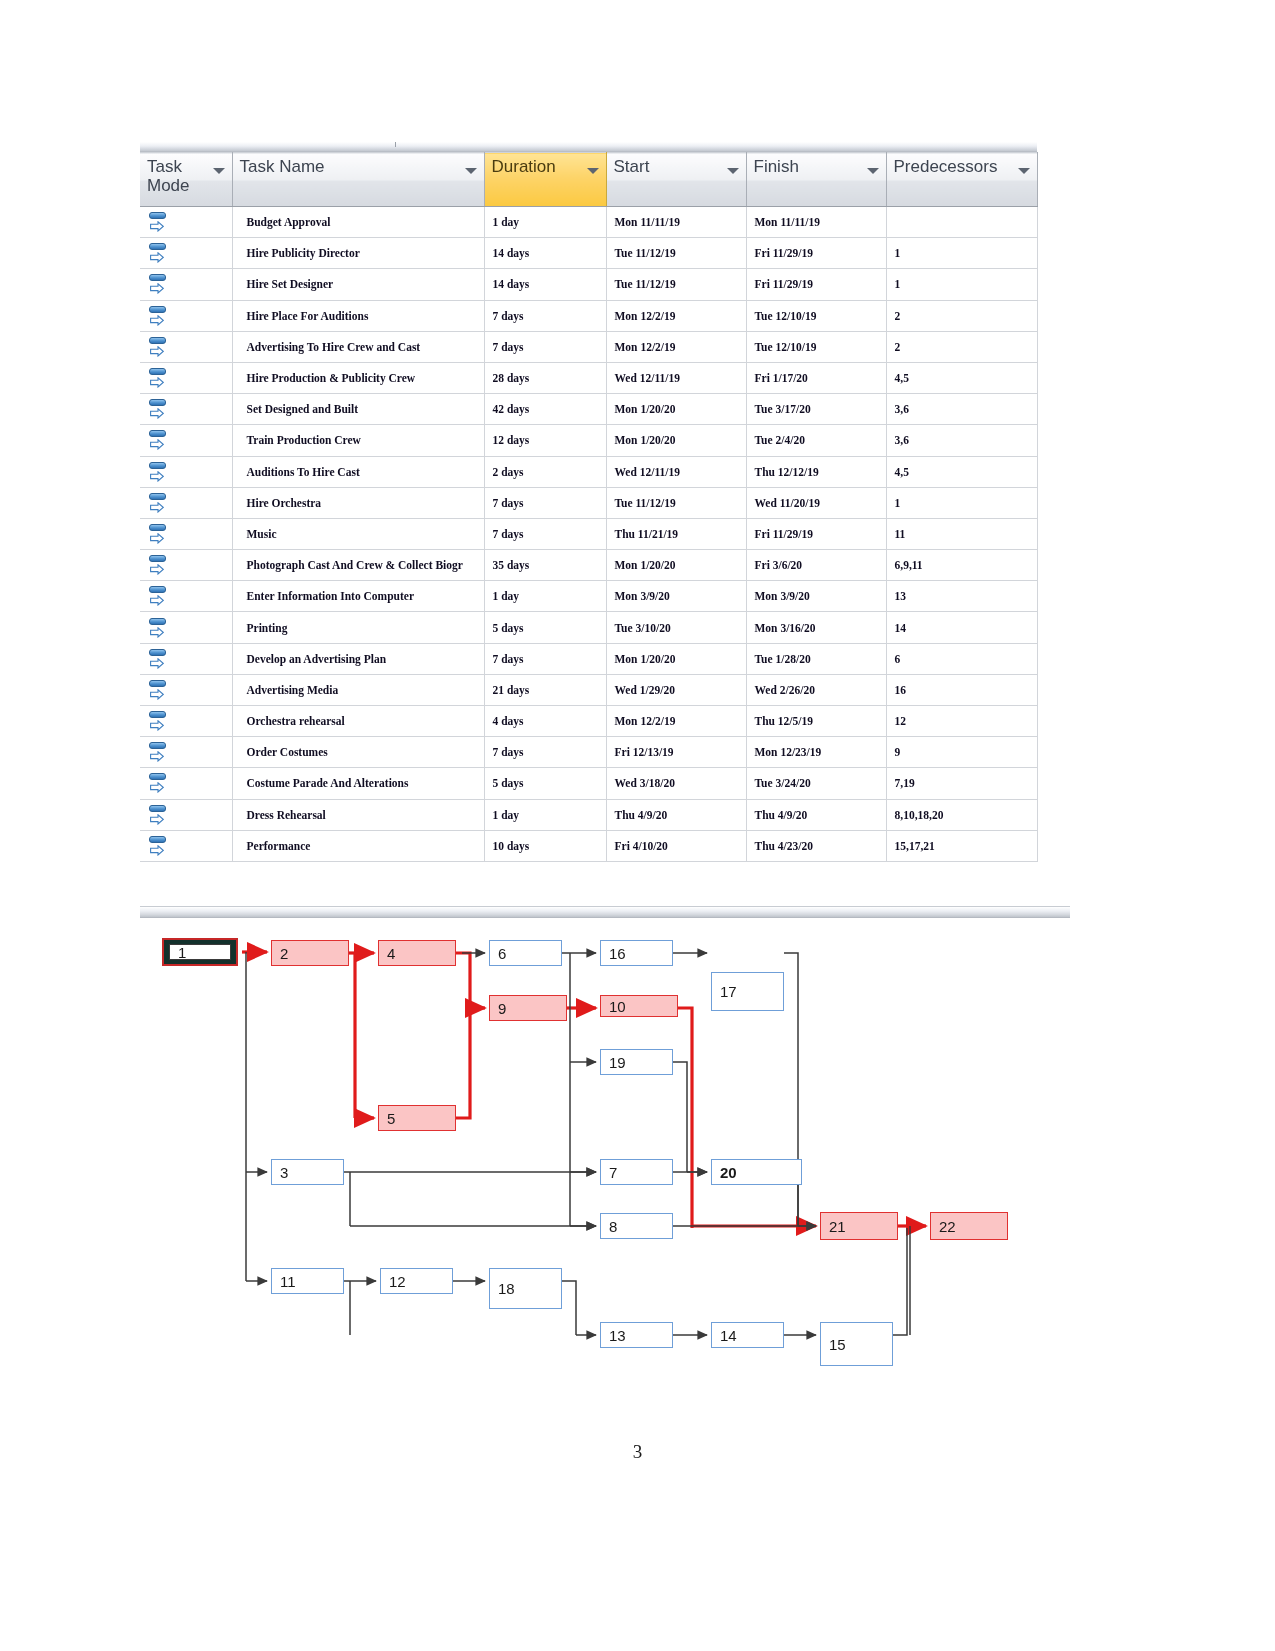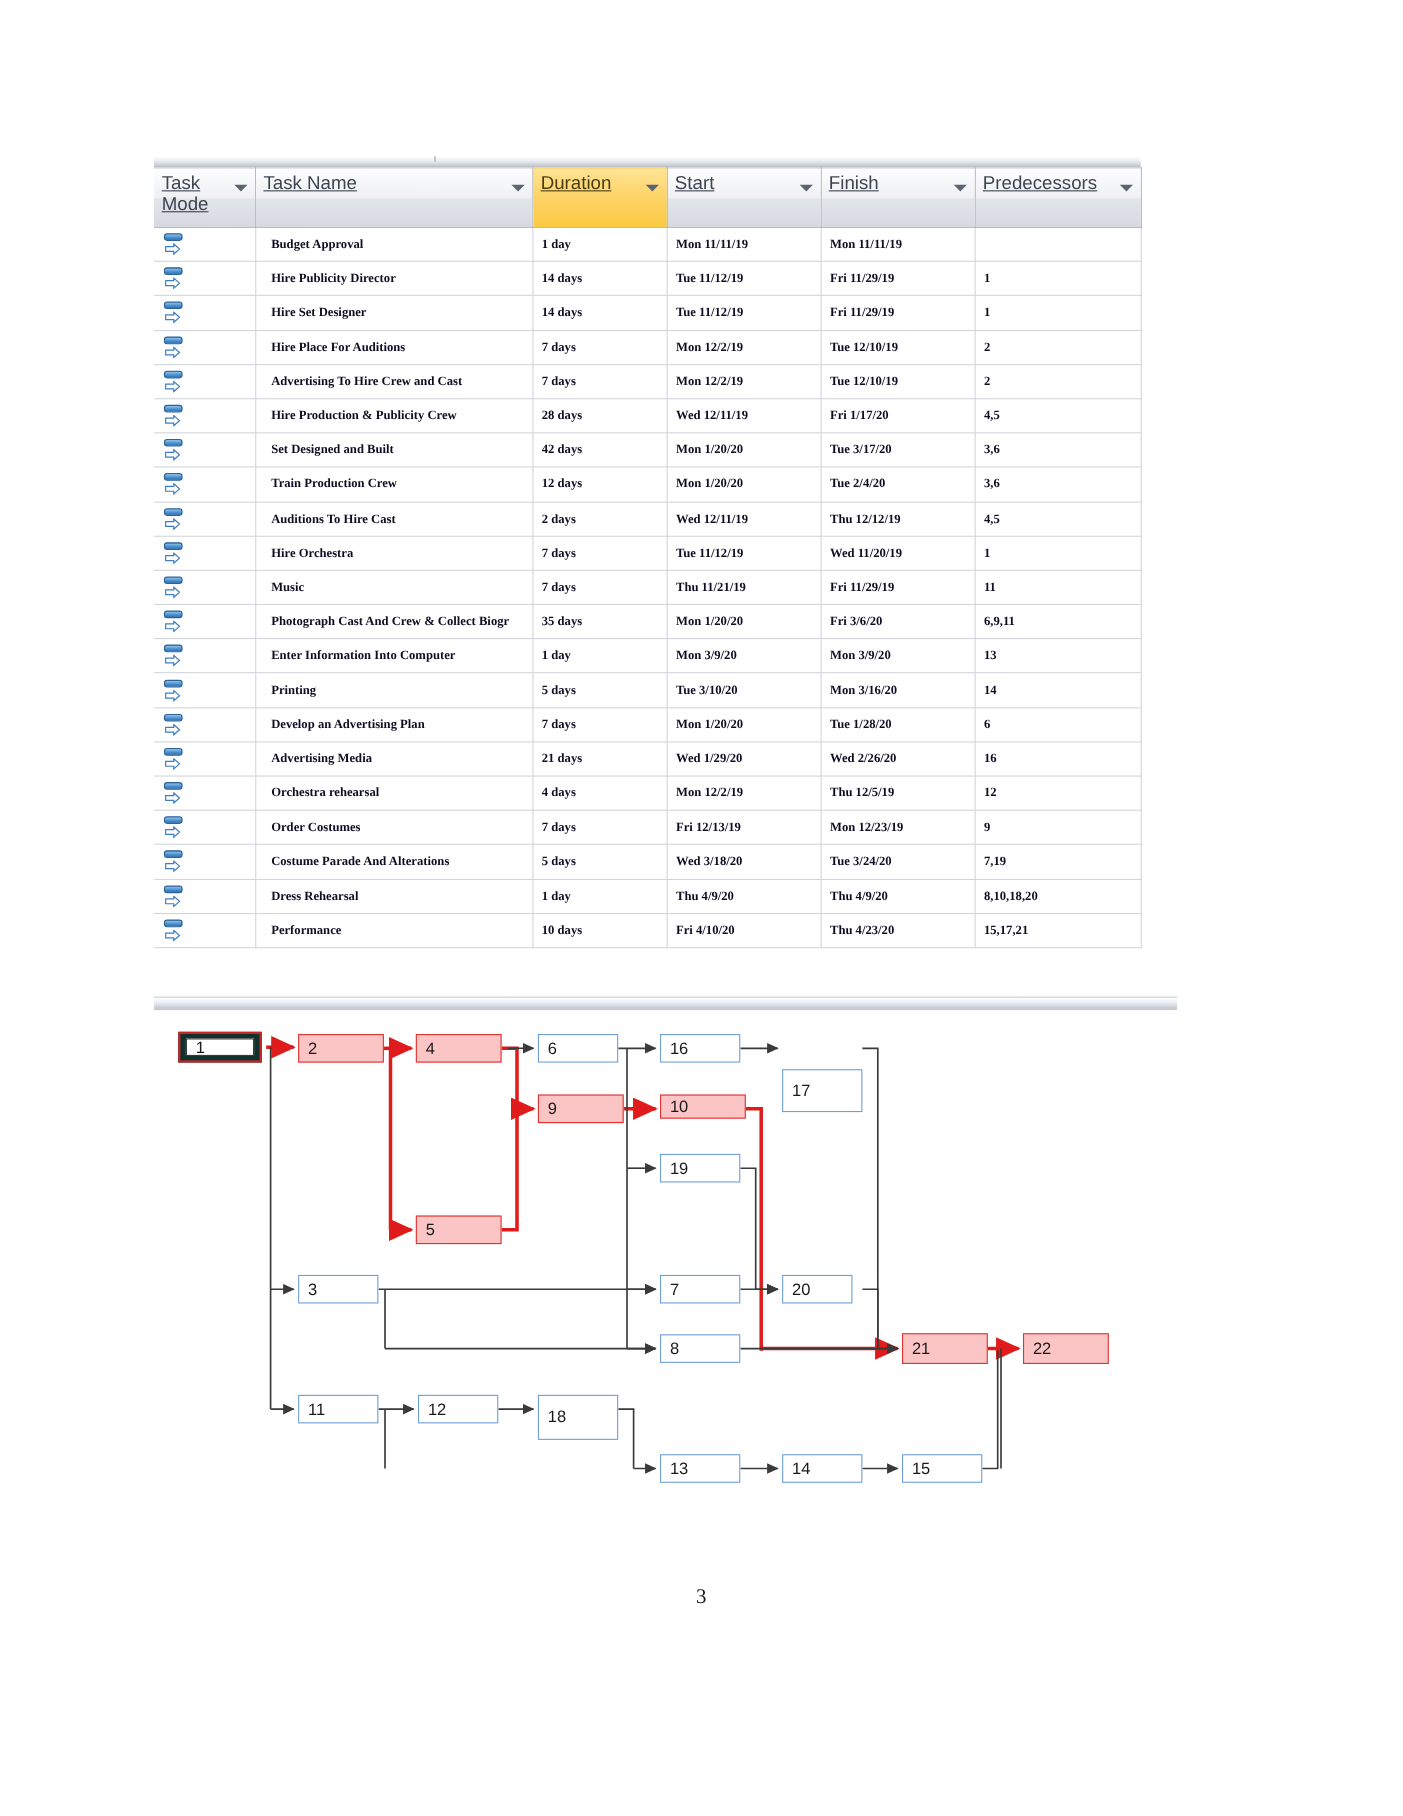--- a/index.html
+++ b/index.html
@@ -50,21 +50,21 @@
     vertical-align:top;
     position:relative;
   }
   table.tasks thead th.duration-col{
     background:linear-gradient(to bottom,#ffe08a 0%,#ffd濃 1%,#fdd262 40%,#fbc84a 100%);
     background:linear-gradient(to bottom,#ffe495 0%,#fdd469 45%,#fbc941 100%);
     border-right:1px solid #c9a93c;
     color:#4a3c10;
     margin-top:45px;
   }
-  .th-inner{ display:block; line-height:19px; padding-right:20px;text-decoration:underline;}
+  .th-inner{ display:block; line-height:19px; padding-right:20px;}
   .th-arrow{
     position:absolute; right:7px; top:15px;
     width:0;height:0;
     border-left:6px solid transparent;
     border-right:6px solid transparent;
     border-top:6px solid #5c6470;
   }
   table.tasks tbody td{
     border-right:1px solid #d2d5da;
     border-bottom:1px solid #d2d5da;
@@ -574,21 +574,21 @@
       </div>
       <div class="nodebox n-crit" style="left: 238px; top: 199px; width: 78px; height: 26px;">
         <div class="rect">5</div>
       </div>
       <div class="nodebox n-normal" style="left: 131px; top: 253px; width: 73px; height: 26px;">
         <div class="rect">3</div>
       </div>
       <div class="nodebox n-normal" style="left: 460px; top: 253px; width: 73px; height: 26px;">
         <div class="rect">7</div>
       </div>
-      <div class="nodebox n-normal" style="left: 571px; top: 253px; width: 64px; height: 26px;">
+      <div class="nodebox n-normal" style="left: 571px; top: 253px; width: 91px; height: 26px; font-weight: bold;">
         <div class="rect">20</div>
       </div>
       <div class="nodebox n-normal" style="left: 460px; top: 307px; width: 73px; height: 26px;">
         <div class="rect">8</div>
       </div>
       <div class="nodebox n-crit" style="left: 680px; top: 306px; width: 78px; height: 28px;">
         <div class="rect">21</div>
       </div>
       <div class="nodebox n-crit" style="left: 790px; top: 306px; width: 78px; height: 28px;">
         <div class="rect">22</div>
@@ -601,19 +601,19 @@
       </div>
       <div class="nodebox n-normal" style="left: 349px; top: 362px; width: 73px; height: 41px;">
         <div class="rect">18</div>
       </div>
       <div class="nodebox n-normal" style="left: 460px; top: 416px; width: 73px; height: 26px;">
         <div class="rect">13</div>
       </div>
       <div class="nodebox n-normal" style="left: 571px; top: 416px; width: 73px; height: 26px;">
         <div class="rect">14</div>
       </div>
-      <div class="nodebox n-normal" style="left: 680px; top: 416px; width: 73px; height: 26px;">
+      <div class="nodebox n-normal" style="left: 680px; top: 416px; width: 73px; height: 44px;">
         <div class="rect">15</div>
       </div>
     </div>
 </div>
 
 <div id="page-number">3</div>
 
 </body></html>

